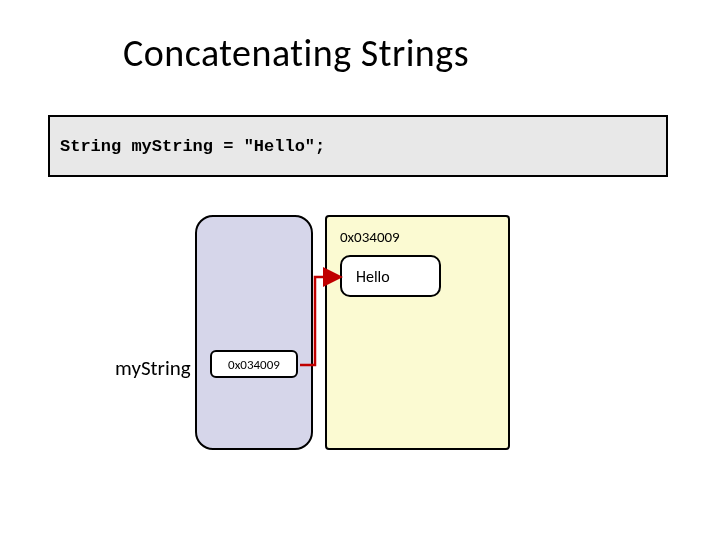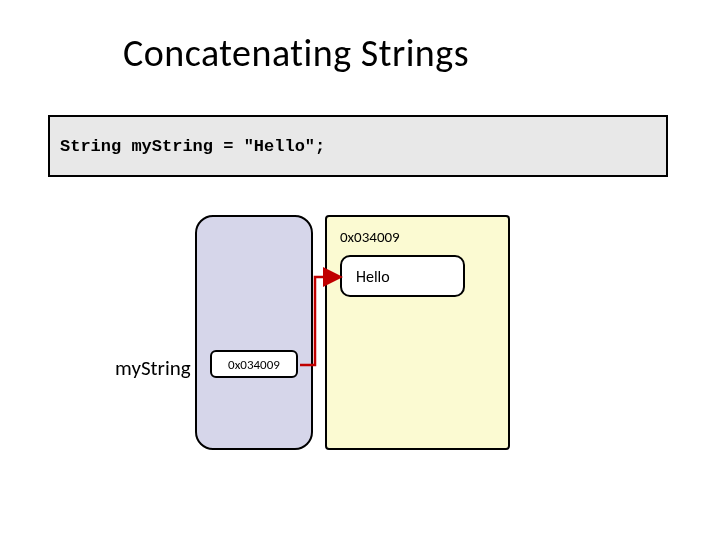--- a/index.html
+++ b/index.html
@@ -62,21 +62,21 @@
     position: absolute;
     top: 228px;
     left: 340px;
     font-size: 15px;
     color: #000;
   }
   .hello-box {
     position: absolute;
     top: 255px;
     left: 340px;
-    width: 125px;
+    width: 101px;
     height: 42px;
     background: #fff;
     border: 2.5px solid #000;
     border-radius: 10px;
     display: flex;
     align-items: center;
     padding-left: 14px;
     font-size: 16px;
   }
   .var-label {

